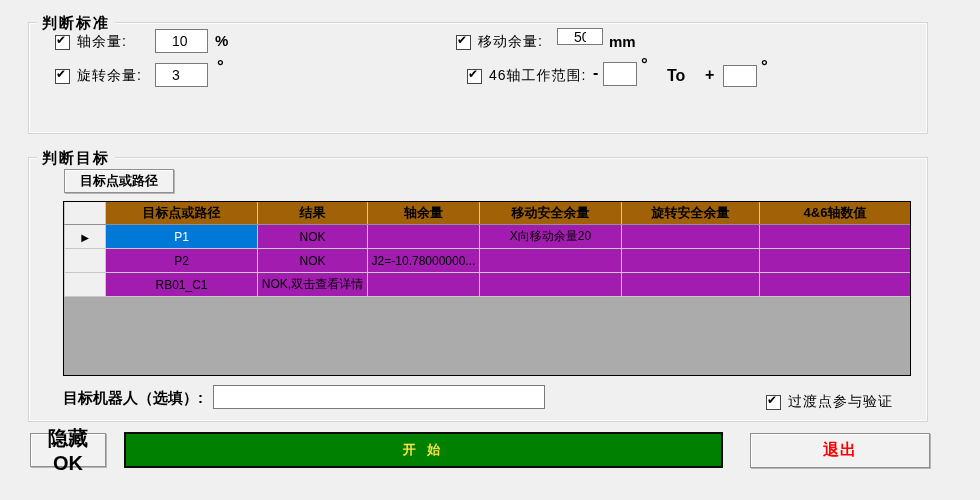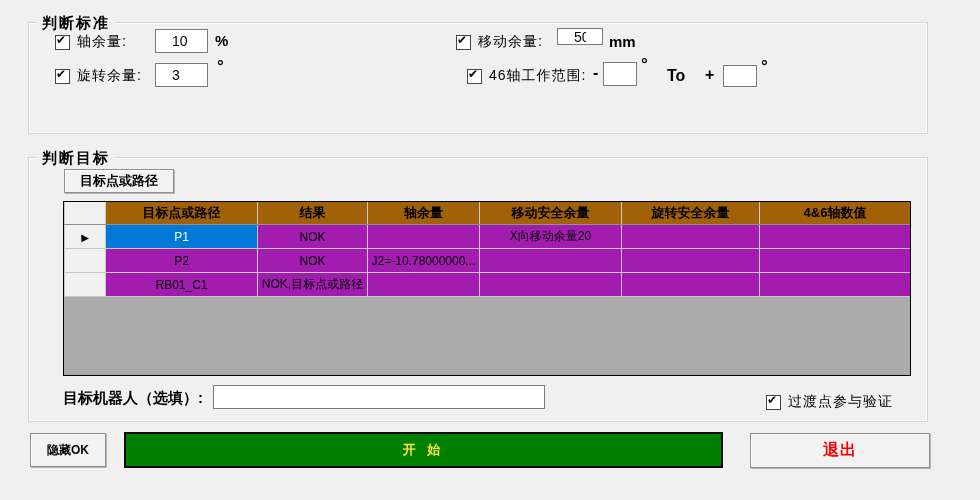--- a/index.html
+++ b/index.html
@@ -172,39 +172,39 @@
         <td>P2</td>
         <td>NOK</td>
         <td>J2=-10.78000000...</td>
         <td></td>
         <td></td>
         <td></td>
       </tr>
       <tr>
         <td class="selcol"></td>
         <td>RB01_C1</td>
-        <td>NOK,目标点或路径</td>
+        <td>NOK,双击查看详情</td>
         <td></td>
         <td></td>
         <td></td>
         <td></td>
       </tr>
     </tbody>
       </table>
     <div class="gridfill"></div>
   </div>
 
   <span class="robot-label" style="left:34px;top:231px;">目标机器人（选填）:</span>
   <input class="tbox" style="left: 184px; top: 227px; width: 332px; height: 24px;" value="">
 
   <div class="cbrow" style="left:737px;top:234px;">
     <span class="checkbox"></span>
     <span class="cblabel">过渡点参与验证</span>
   </div>
 </div>
 
-<button class="btn-classic" style="left:30px;top:433px;width:76px;height:34px;font-size:12px;text-align:center;">隐藏OK</button>
+<button class="btn-classic" style="left:30px;top:433px;width:76px;height:34px;font-size:20px;text-align:center;">隐藏OK</button>
 
 <button class="start-btn" style="left:124px;top:432px;width:599px;height:36px;">开 始</button>
 
 <button class="btn-classic" style="left:750px;top:433px;width:180px;height:35px;">
   <span class="exit-text">退出</span>
 </button>
 
 </body></html>

